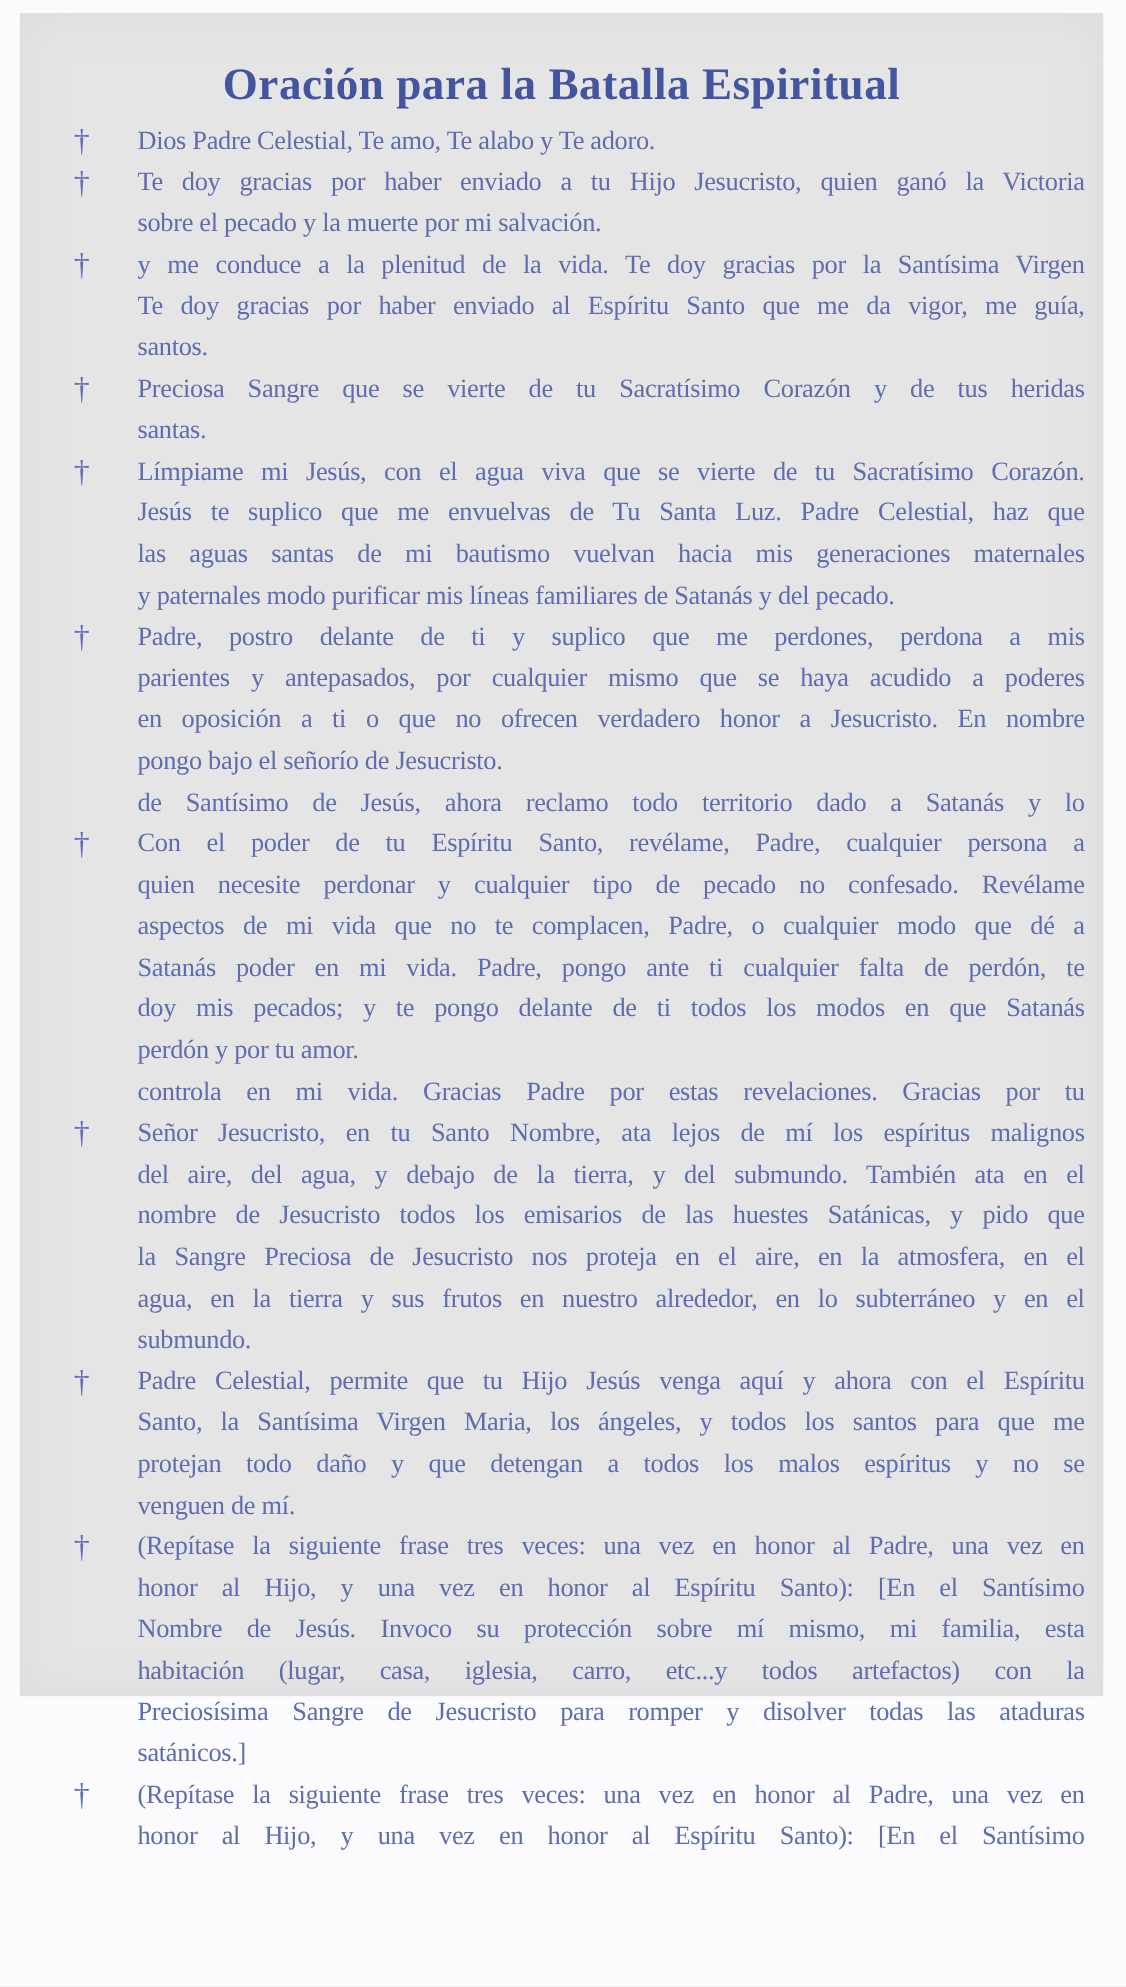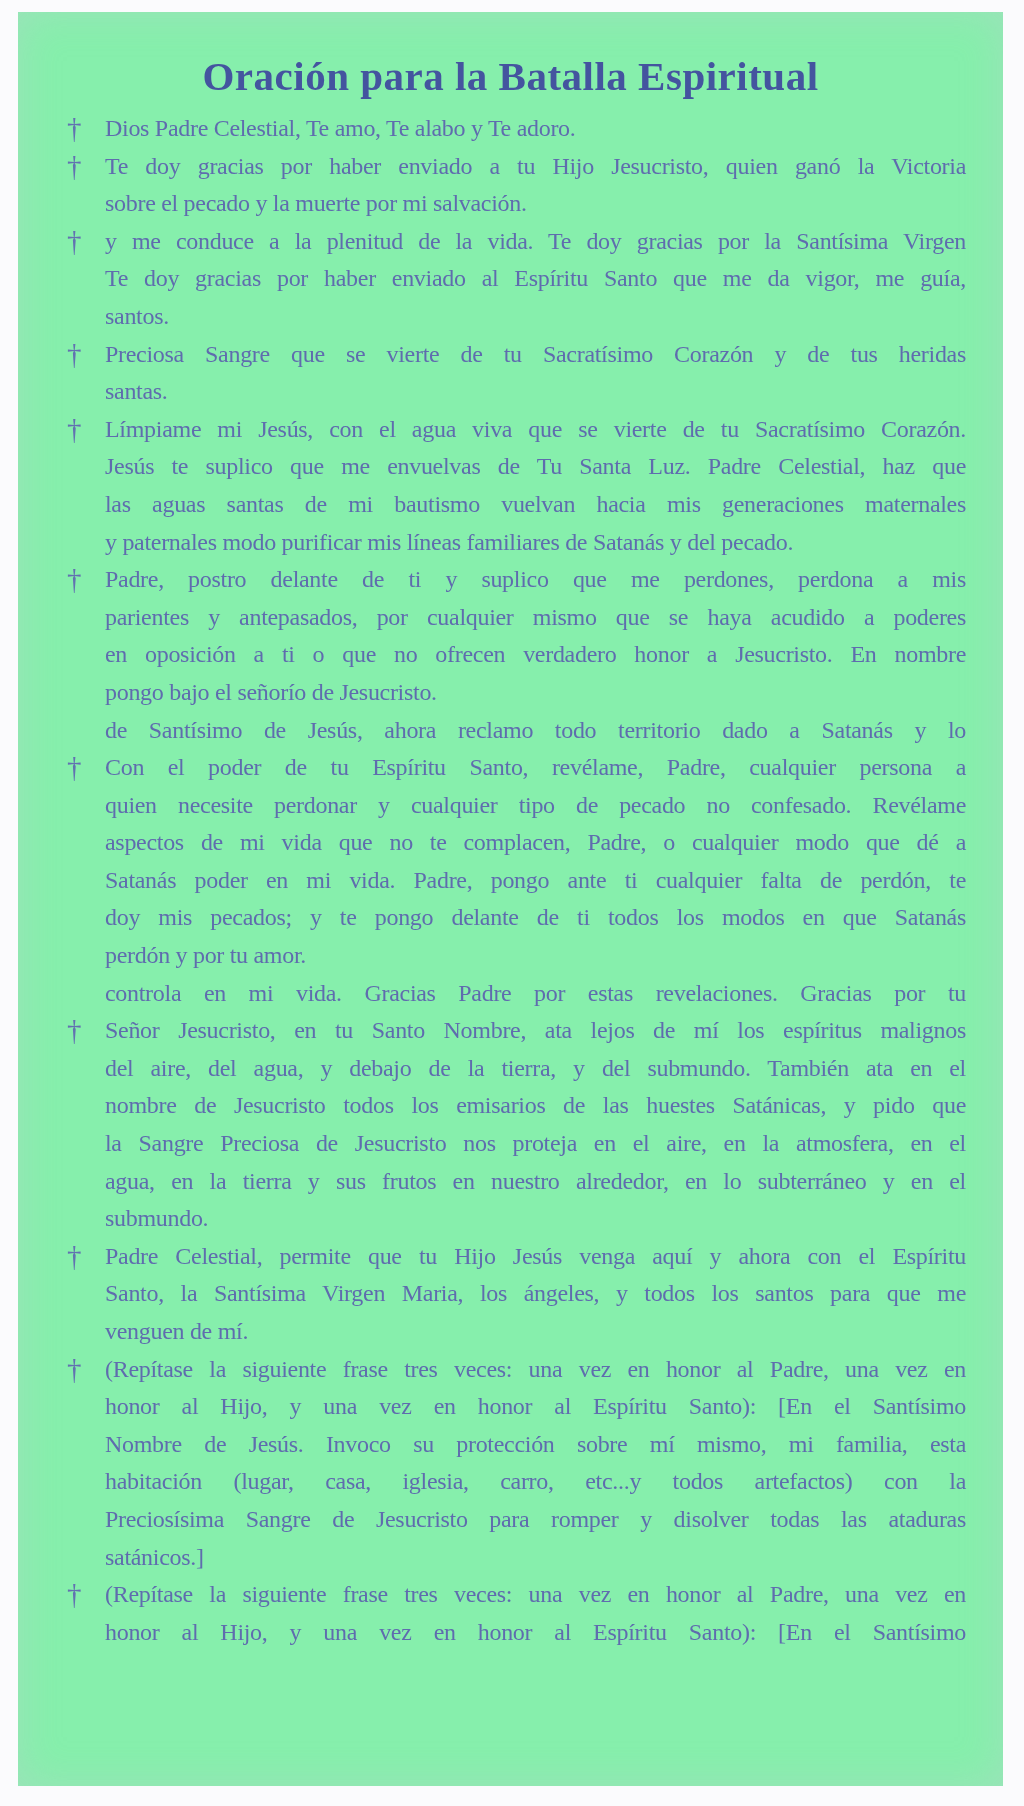--- a/index.html
+++ b/index.html
@@ -12,22 +12,22 @@
     position: relative;
     background: #fbfbfd;
     font-family: "Liberation Serif", "DejaVu Serif", serif;
     overflow: hidden;
   }
   .page {
     position: absolute;
     left: 18px;
     top: 12px;
     width: 985px;
-    height: 1774px;
-    background: #86efac;
+    height: 1530px;
+    background: #e5e5e5;
     box-shadow: inset 0 0 40px rgba(200,200,215,0.35);
   }
   .page-title {
     position: absolute;
     top: 40px;
     left: 0;
     width: 100%;
     text-align: center;
     font-weight: bold;
     font-size: 41px;
@@ -48,20 +48,21 @@
     flex: 0 0 87px;
     box-sizing: border-box;
     padding-left: 49px;
     font-size: 29px;
     line-height: 37.6px;
     color: #6271b1;
   }
   .lines {
     flex: 0 0 861px;
     width: 861px;
+    margin-left: 20px;
   }
   .line {
     font-size: 24px;
     letter-spacing: -0.3px;
     line-height: 37.6px;
     color: #5f6cae;
     text-align: justify;
     text-align-last: justify;
     white-space: normal;
   }
@@ -143,20 +144,21 @@
           <div class="line">la Sangre Preciosa de Jesucristo nos proteja en el aire, en la atmosfera, en el</div>
           <div class="line">agua, en la tierra y sus frutos en nuestro alrededor, en lo subterráneo y en el</div>
           <div class="line last">submundo.</div>
         </div>
       </div>
       <div class="prayer-item">
         <span class="marker">†</span>
         <div class="lines">
           <div class="line">Padre Celestial, permite que tu Hijo Jesús venga aquí y ahora con el Espíritu</div>
           <div class="line">Santo, la Santísima Virgen Maria, los ángeles, y todos los santos para que me</div>
+          <div class="line">protejan todo daño y que detengan a todos los malos espíritus y no se</div>
           <div class="line last">venguen de mí.</div>
         </div>
       </div>
       <div class="prayer-item">
         <span class="marker">†</span>
         <div class="lines">
           <div class="line">(Repítase la siguiente frase tres veces: una vez en honor al Padre, una vez en</div>
           <div class="line">honor al Hijo, y una vez en honor al Espíritu Santo): [En el Santísimo</div>
           <div class="line">Nombre de Jesús. Invoco su protección sobre mí mismo, mi familia, esta</div>
           <div class="line">habitación (lugar, casa, iglesia, carro, etc...y todos artefactos) con la</div>

